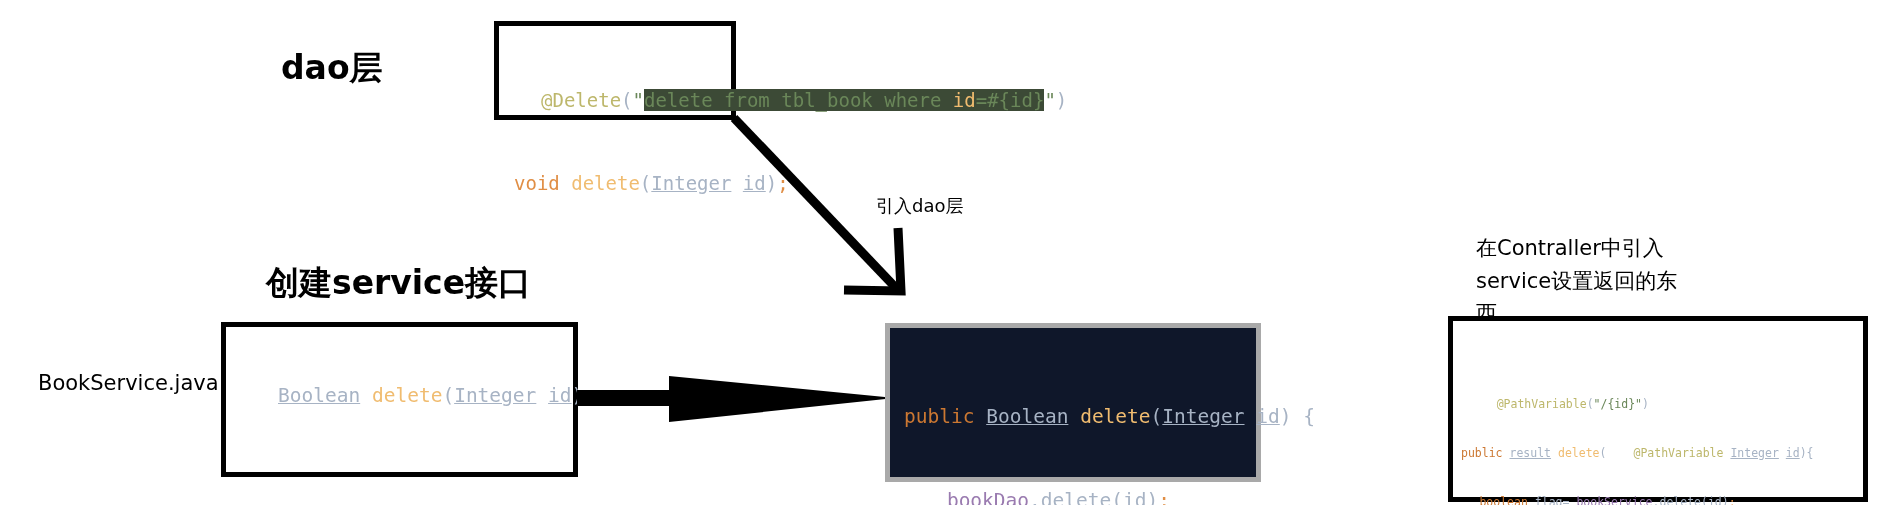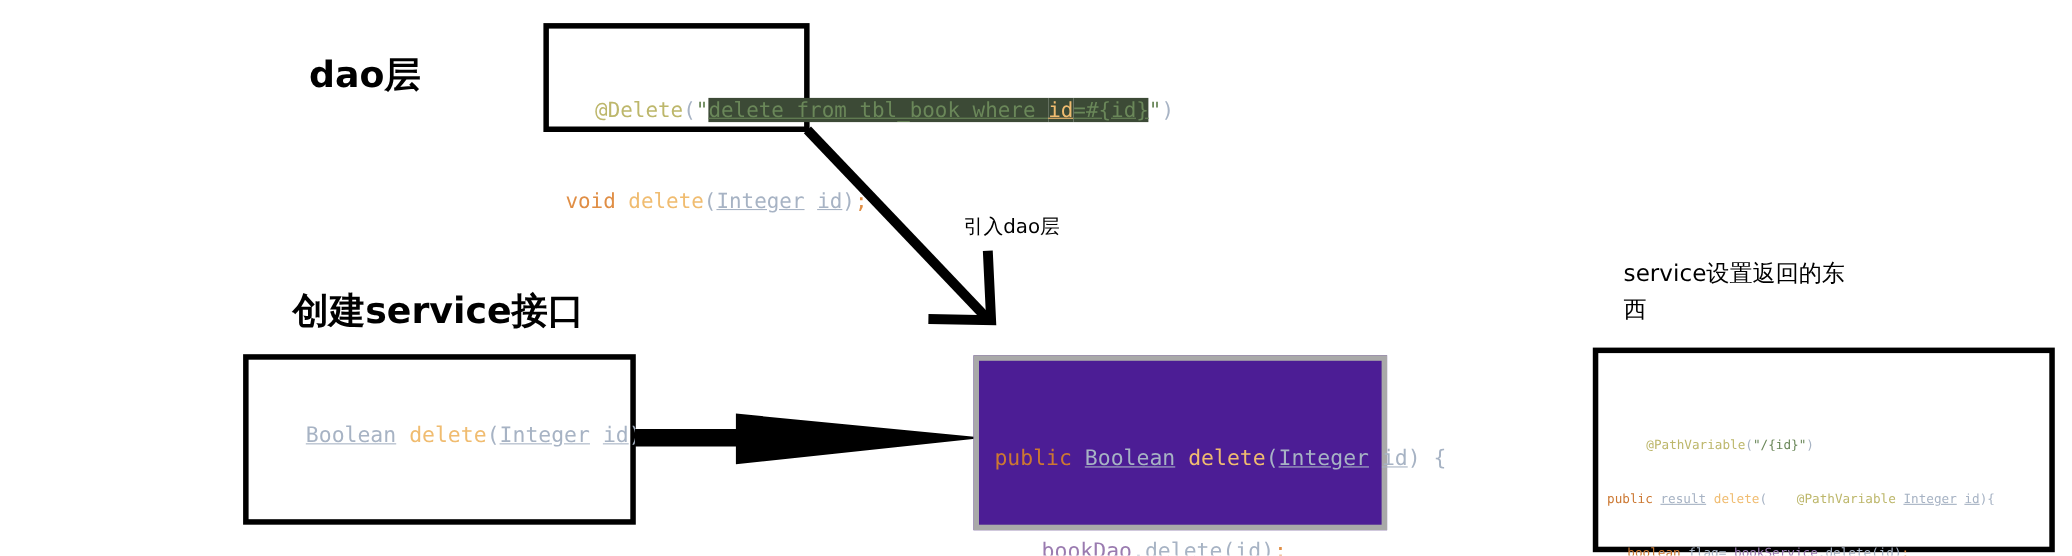--- a/index.html
+++ b/index.html
@@ -15,21 +15,21 @@
   .abs{position:absolute;}
 
   
   .box-black{
     border:5px solid #000000;
     background:#ffffff;
     box-sizing:border-box;
   }
   .box-gray{
     border:5px solid #a9a9a9;
-    background:#4c1d95;
+    background:#0f172a;
     box-sizing:border-box;
   }
 
   
   .code{
     font-family:"DejaVu Sans Mono","Liberation Mono",monospace;
     white-space:pre;
     line-height:1.45;
   }
   .code-lg{font-size:19px;}
@@ -40,21 +40,21 @@
   .t-anno   {color:#bdb76b;margin-left:27px;}
   .t-kw     {color:#e08e45;}
   .t-kw2    {color:#cc7832;}
   .t-type   {color:#a7b3c4;text-decoration:underline;}
   .t-punct  {color:#a7b3c4;}
   .t-method {color:#f0bc70;}
   .t-field  {color:#9a7bb0;}
   .t-str    {color:#6a8759;}
   .t-semi   {color:#e08e45;}
   .t-plain  {color:#a7b3c4;}
-  .sel      {background:#3c4a36;text-decoration:underline;}
+  .sel      {background:#3c4a36;}
   .label-cn-xl{
     font-family:"DejaVu Sans","Liberation Sans",sans-serif;
     font-size:33px;font-weight:bold;color:#000000;white-space:nowrap;
   }
   .label-cn-sm{
     font-family:"DejaVu Sans","Liberation Sans",sans-serif;
     font-size:18px;color:#000000;white-space:nowrap;
   }
   .label-file{
     font-family:"DejaVu Sans","Liberation Sans",sans-serif;
@@ -81,39 +81,41 @@
 
   <svg class="abs" style="left:715px;top:110px;width:200px;height:200px;overflow:visible;" width="200" height="200" viewBox="0 0 200 200">
     <line x1="8" y1="8" x2="170" y2="178" stroke="#000000" stroke-width="9" stroke-linecap="butt"></line>
     <polyline points="118,180 175,181 172,118" fill="none" stroke="#000000" stroke-width="9" stroke-linejoin="miter"></polyline>
   </svg>
 
   <div class="abs label-cn-sm" style="left:845px;top:194px;margin-left:20px;">引入dao层</div>
 
   <div class="abs label-cn-xl" style="left:255px;top:261px;text-align:right;">创建service接口</div>
 
+  <div class="abs label-file" style="left:27px;top:371px;">BookService.java</div>
 
   <div class="abs box-black" style="left:210px;top:322px;width:357px;height:155px;">
     <div class="code code-md abs" style="left:52px;top:55px;"><span class="t-type">Boolean</span><span class="t-plain"> </span><span class="t-method">delete</span><span class="t-punct">(</span><span class="t-type">Integer</span><span class="t-plain"> </span><span class="t-type">id</span><span class="t-punct">)</span><span class="t-semi">;</span></div>
   </div>
 
   <svg class="abs" style="left:566px;top:372px;width:320px;height:56px;" width="320" height="56" viewBox="0 0 320 56">
     <polygon points="0,18 92,18 92,4 318,26 92,50 92,34 0,34" fill="#000000"></polygon>
   </svg>
 
   <div class="abs box-gray" style="left:874px;top:323px;width:376px;height:159px;">
     <div class="code code-md abs" style="left:14px;top:18px;">
       <div><span class="t-kw2">public</span><span class="t-plain"> </span><span class="t-type">Boolean</span><span class="t-plain"> </span><span class="t-method">delete</span><span class="t-punct">(</span><span class="t-type">Integer</span><span class="t-plain"> </span><span class="t-type">id</span><span class="t-punct">)</span><span class="t-plain"> </span><span class="t-punct">{</span></div>
       <div style="padding-left:2.2em;"><span class="t-field">bookDao</span><span class="t-punct">.</span><span class="t-type">delete(id)</span><span class="t-semi">;</span></div>
       
       
     </div>
   </div>
 
   <div class="abs" style="left:1465px;top:232px;">
+    <div class="note-line">在Contraller中引入</div>
     <div class="note-line">service设置返回的东</div>
     <div class="note-line">西</div>
   </div>
 
   <div class="abs box-black" style="left:1437px;top:316px;width:420px;height:186px;">
     <div class="code code-sm abs" style="left:8px;top:42px;">
       <div style="padding-left:0.75em;"><span class="t-anno">@PathVariable</span><span class="t-punct">(</span><span class="t-str">"/{id}"</span><span class="t-punct">)</span></div>
       <div><span class="t-kw2">public</span><span class="t-plain"> </span><span class="t-type">result</span><span class="t-plain"> </span><span class="t-method">delete</span><span class="t-punct">(</span><span class="t-anno">@PathVariable</span><span class="t-plain"> </span><span class="t-type">Integer</span><span class="t-plain"> </span><span class="t-type">id</span><span class="t-punct">)</span><span class="t-punct">{</span></div>
       <div style="padding-left:1.6em;"><span class="t-kw2">boolean</span><span class="t-plain"> </span><span class="t-type">flag</span><span class="t-punct">=</span><span class="t-plain"> </span><span class="t-field">bookService</span><span class="t-punct">.</span><span class="t-type">delete(id)</span><span class="t-semi">;</span></div>
       

